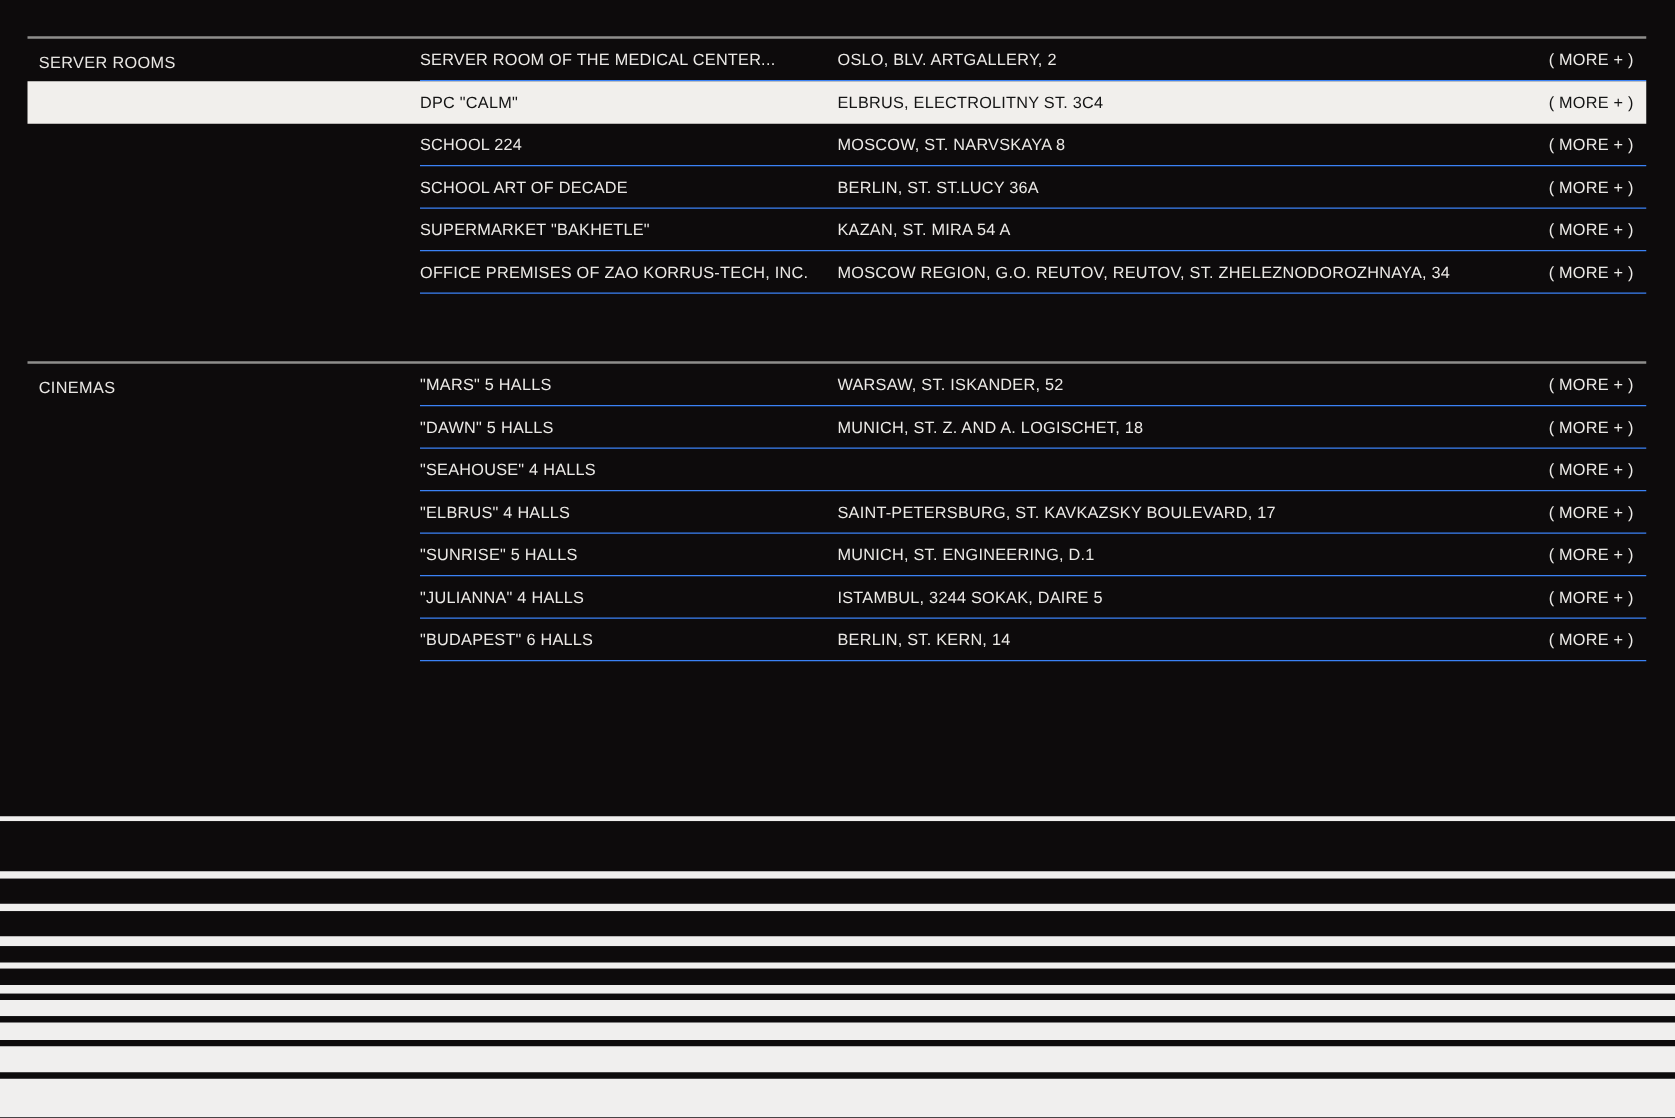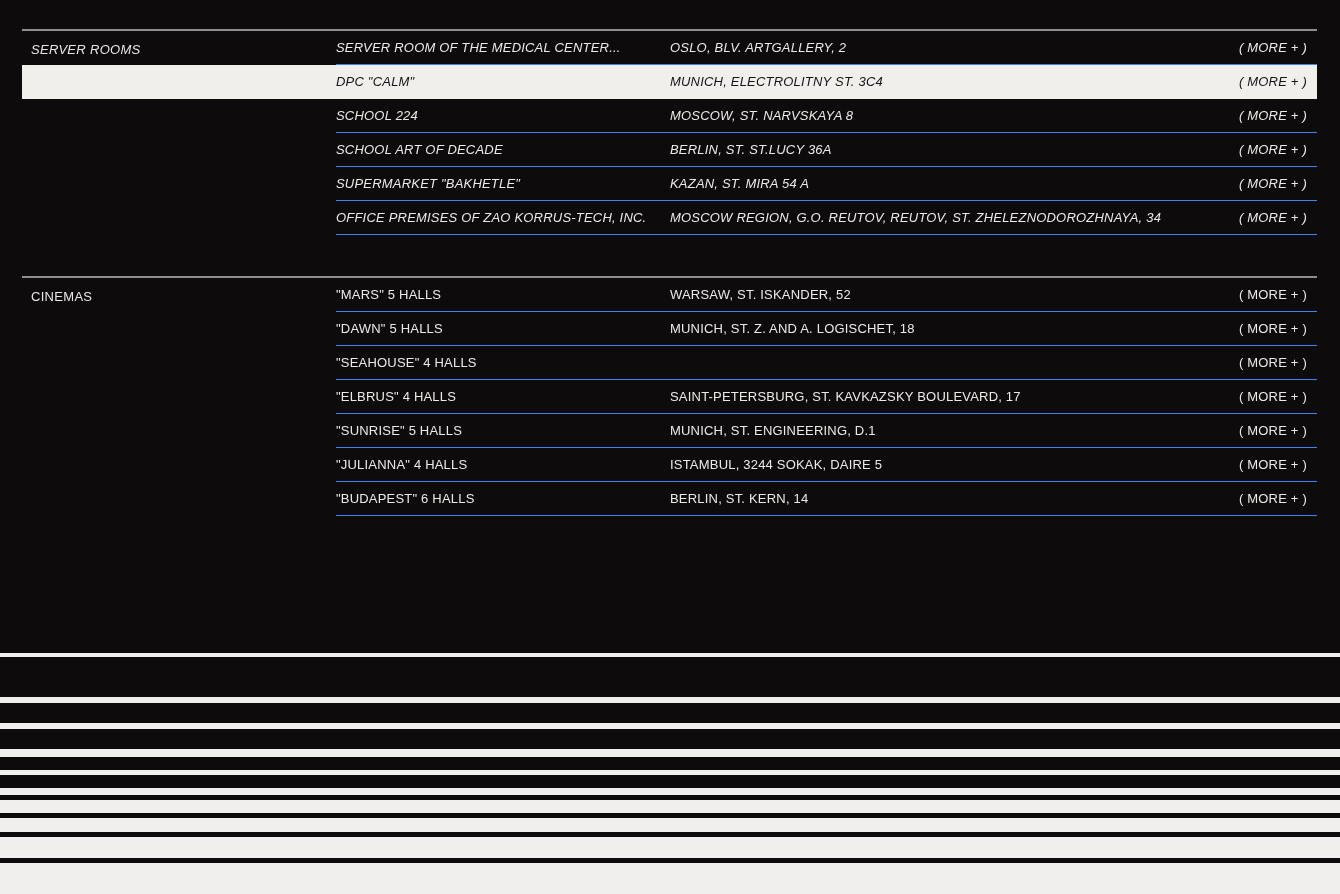--- a/index.html
+++ b/index.html
@@ -9,22 +9,22 @@
     font-family: "Liberation Sans", sans-serif;
     position: relative;
     color: #eceae7;
   }
   .section {
     position: absolute;
     left: 22px;
     width: 1295px;
     border-top: 2px solid #8e8e8c;
   }
-  .section-0 { top: 29px; font-style: italic; }
-  .section-1 { top: 276px; }
+  .section-0 { top: 29px; }
+  .section-1 { top: 289px; }
   .cat-label {
     position: absolute;
     top: 1px;
     left: 9px;
     height: 34px;
     display: flex;
     align-items: center;
     font-size: 13px;
     letter-spacing: 0.3px;
     color: #e9e7e4;
@@ -70,21 +70,21 @@
         <div class="row">
     <div class="row-inner">
       <div class="cell name">SERVER ROOM OF THE MEDICAL CENTER...</div>
       <div class="cell addr">OSLO, BLV. ARTGALLERY, 2</div>
       <div class="cell more">( MORE + )</div>
     </div>
   </div>
         <div class="row highlight">
     <div class="row-inner">
       <div class="cell name">DPC "CALM"</div>
-      <div class="cell addr">MUNICH, ELECTROLITNY ST. 3C4</div>
+      <div class="cell addr">ELBRUS, ELECTROLITNY ST. 3C4</div>
       <div class="cell more">( MORE + )</div>
     </div>
   </div>
         <div class="row">
     <div class="row-inner">
       <div class="cell name">SCHOOL 224</div>
       <div class="cell addr">MOSCOW, ST. NARVSKAYA 8</div>
       <div class="cell more">( MORE + )</div>
     </div>
   </div>

